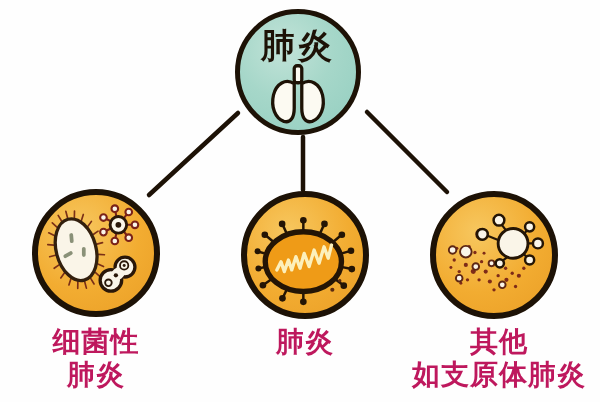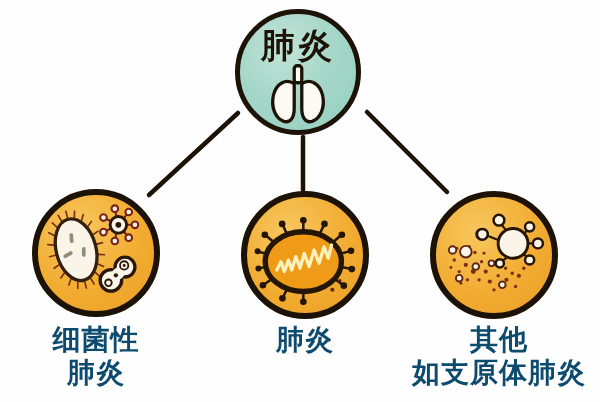--- a/index.html
+++ b/index.html
@@ -24,22 +24,22 @@
   }
   #root-node .lungs-wrap{margin-top:2px;z-index:1;}
   .child-node{
     width:128px;height:128px;border:6px solid #1d1206;
     background:radial-gradient(circle at 36% 30%, #f7c75f 0%, #f2ac31 55%, #ea9e26 100%);
   }
   #child-bacterial{left:32px;top:189px;}
   #child-viral{left:241px;top:191px;}
   #child-other{left:430px;top:191px;}
   .child-label{
-    position:absolute;text-align:center;font-weight:900;color:#0c4a6e;
-    font-size:28px;line-height:33px;letter-spacing:1px;font-family:Liberation Mono, monospace;
+    position:absolute;text-align:center;font-weight:900;color:#be185d;
+    font-size:28px;line-height:33px;letter-spacing:1px;
   }
   #label-bacterial{left:12px;top:325px;width:168px;}
   #label-viral{left:225px;top:325px;width:160px;}
   #label-other{left:396px;top:325px;width:206px;}
   .label-line{display:block;}
 </style>
 </head>
 <body>
 
 <div id="canvas">

